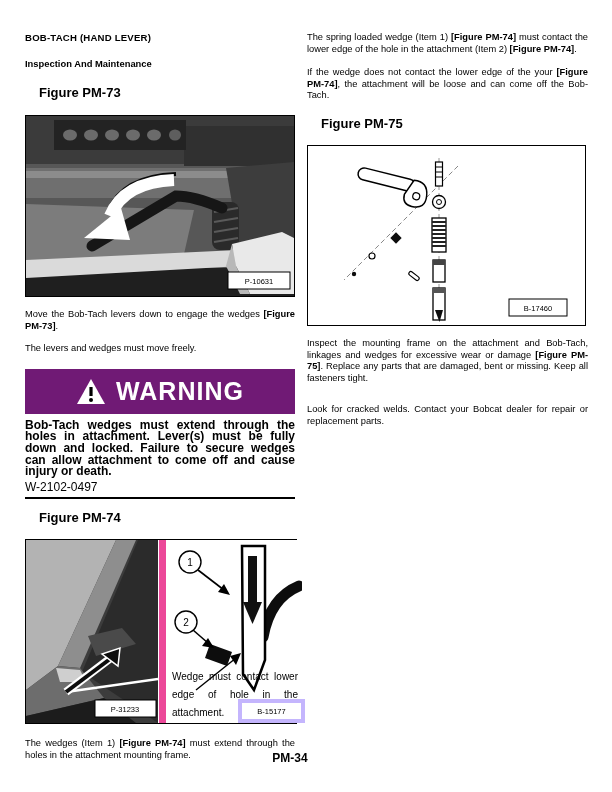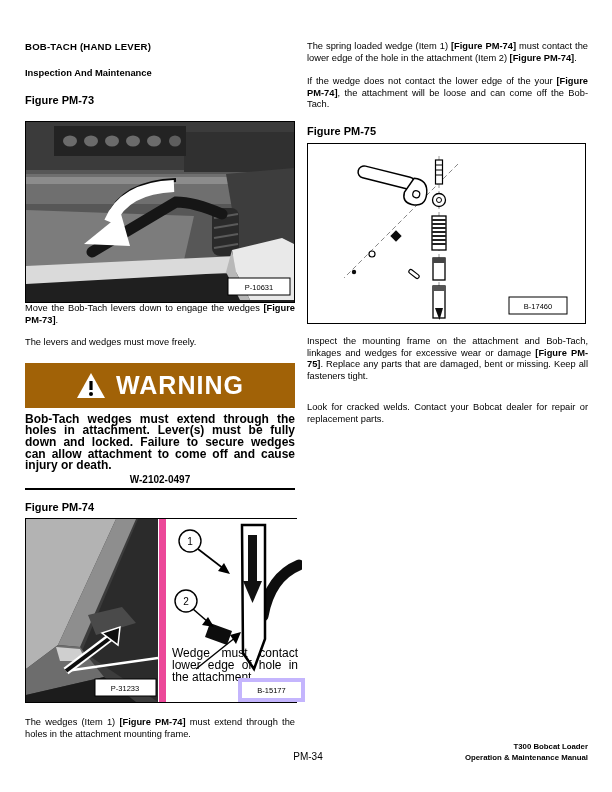--- a/index.html
+++ b/index.html
@@ -1,53 +1,53 @@
 <!DOCTYPE html>
 <html><head>
 <meta charset="utf-8">
 <style>
   html,body{margin:0;padding:0;background:#888;}
   .page{
     position:relative;width:612px;height:792px;background:#fff;
     font-family:"Liberation Sans",sans-serif;color:#000;margin:0 auto;
     overflow:hidden;
   }
-  .col{position:absolute;top:12px;}
+  .col{position:absolute;top:3px;}
   .col-left{left:25px;width:270px;}
   .col-right{left:307px;width:281px;}
   h1.doc-title{font-size:9.6px;font-weight:bold;margin:29px 0 0 0;letter-spacing:.2px;}
   h2.doc-sub{font-size:9.4px;font-weight:bold;margin:15px 0 0 0;}
-  .figcap{font-size:11px;font-weight:bold;margin:0;}
+  .figcap{font-size:13px;font-weight:bold;margin:14px;}
   .body-p{font-size:9.3px;line-height:11.6px;text-align:justify;margin:0;}
   .body-p b{font-weight:bold;}
   .figframe{border:1px solid #000;background:#fff;position:relative;}
   
   .warn-banner{
-    background:#a16207;height:45px;display:flex;align-items:center;justify-content:center;gap:10px;
+    background:#701a75;height:45px;display:flex;align-items:center;justify-content:center;gap:10px;
   }
   .warn-word{color:#fff;font-size:25px;font-weight:bold;letter-spacing:1px;font-family:"Liberation Sans",sans-serif;}
   .warn-body{font-size:12px;font-weight:bold;line-height:11.6px;text-align:justify;margin:6px 0 0 0;}
-  .warn-code{font-size:10px;text-align:center;margin:2px 0 0 0;font-weight:bold;}
+  .warn-code{font-size:12px;text-align:left;margin:2px 0 0 0;}
   .warn-rule{height:2.5px;background:#000;margin-top:3px;}
   
   .f74-wrap{display:flex;width:270px;height:183px;}
   .f74-left{width:133px;height:183px;border-right:7px solid #ec4899;flex:none;}
   .f74-right{position:relative;width:136px;height:183px;flex:none;background:#fff;}
   .f74-note{
     position:absolute;left:6px;top:128px;width:126px;
-    font-size:12px;line-height:12px;text-align:justify;
+    font-size:10px;line-height:18px;text-align:justify;
   }
   .id-tag{
     position:absolute;background:#fff;border:4px solid #c4b5fd;
     font-size:7.5px;display:flex;align-items:center;justify-content:center;
   }
   
   .footer-page{
-    position:absolute;left:41px;top:751px;width:534px;text-align:center;
-    font-size:10px;font-weight:normal;
+    position:absolute;left:23px;top:751px;width:534px;text-align:center;
+    font-size:12px;font-weight:bold;
   }
   .footer-doc{
     position:absolute;right:24px;top:742px;text-align:right;
     font-size:7.8px;font-weight:bold;line-height:10.5px;
   }
   svg{display:block;}
 </style>
 </head>
 <body>
 
@@ -97,21 +97,21 @@
 
         <path d="M150 58 Q96 60 82 96" stroke="#0a0a0a" stroke-width="4" fill="none"></path>
         <path d="M148 64 Q98 66 84 100" stroke="#ffffff" stroke-width="12" fill="none"></path>
         <polygon points="58,122 95,92 104,124" fill="#ffffff"></polygon>
 
         <rect x="202" y="156" width="62" height="17" fill="#ffffff" stroke="#000000"></rect>
         <text x="233" y="168" font-size="7.5" text-anchor="middle" fill="#000">P-10631</text>
       </svg>
     </div>
 
-    <p class="body-p" style="margin-top:0;"><span>Move the Bob-Tach levers down to engage the wedges </span><b>[Figure PM-73]</b><span>.</span></p>
+    <p class="body-p" style="margin-top:12px;"><span>Move the Bob-Tach levers down to engage the wedges </span><b>[Figure PM-73]</b><span>.</span></p>
 
     <p class="body-p" style="margin-top:11px;">The levers and wedges must move freely.</p>
 
     <div style="margin-top:14px;">
       <div class="warn-banner">
         <svg width="30" height="27" viewBox="0 0 30 27">
           <polygon points="15,1 29,26 1,26" fill="#ffffff"></polygon>
           <rect x="13.4" y="9" width="3.2" height="9" fill="#000"></rect>
           <circle cx="15" cy="22" r="2" fill="#000"></circle>
         </svg>
@@ -244,18 +244,14 @@
     </div>
 
     <p class="body-p" style="margin-top:12px;"><span>Inspect the mounting frame on the attachment and Bob-Tach, linkages and wedges for excessive wear or damage </span><b>[Figure PM-75]</b><span>. Replace any parts that are damaged, bent or missing. Keep all fasteners tight.</span></p>
 
     <p class="body-p" style="margin-top:20px;">Look for cracked welds. Contact your Bobcat dealer for repair or replacement parts.</p>
 
 
   </div>
 
   <div class="footer-page">PM-34</div>
-  <div class="footer-doc">
-    <div>T300 Bobcat Loader</div>
-    <div>Operation &amp; Maintenance Manual</div>
-  </div>
 
 </div>
 
 </body></html>

